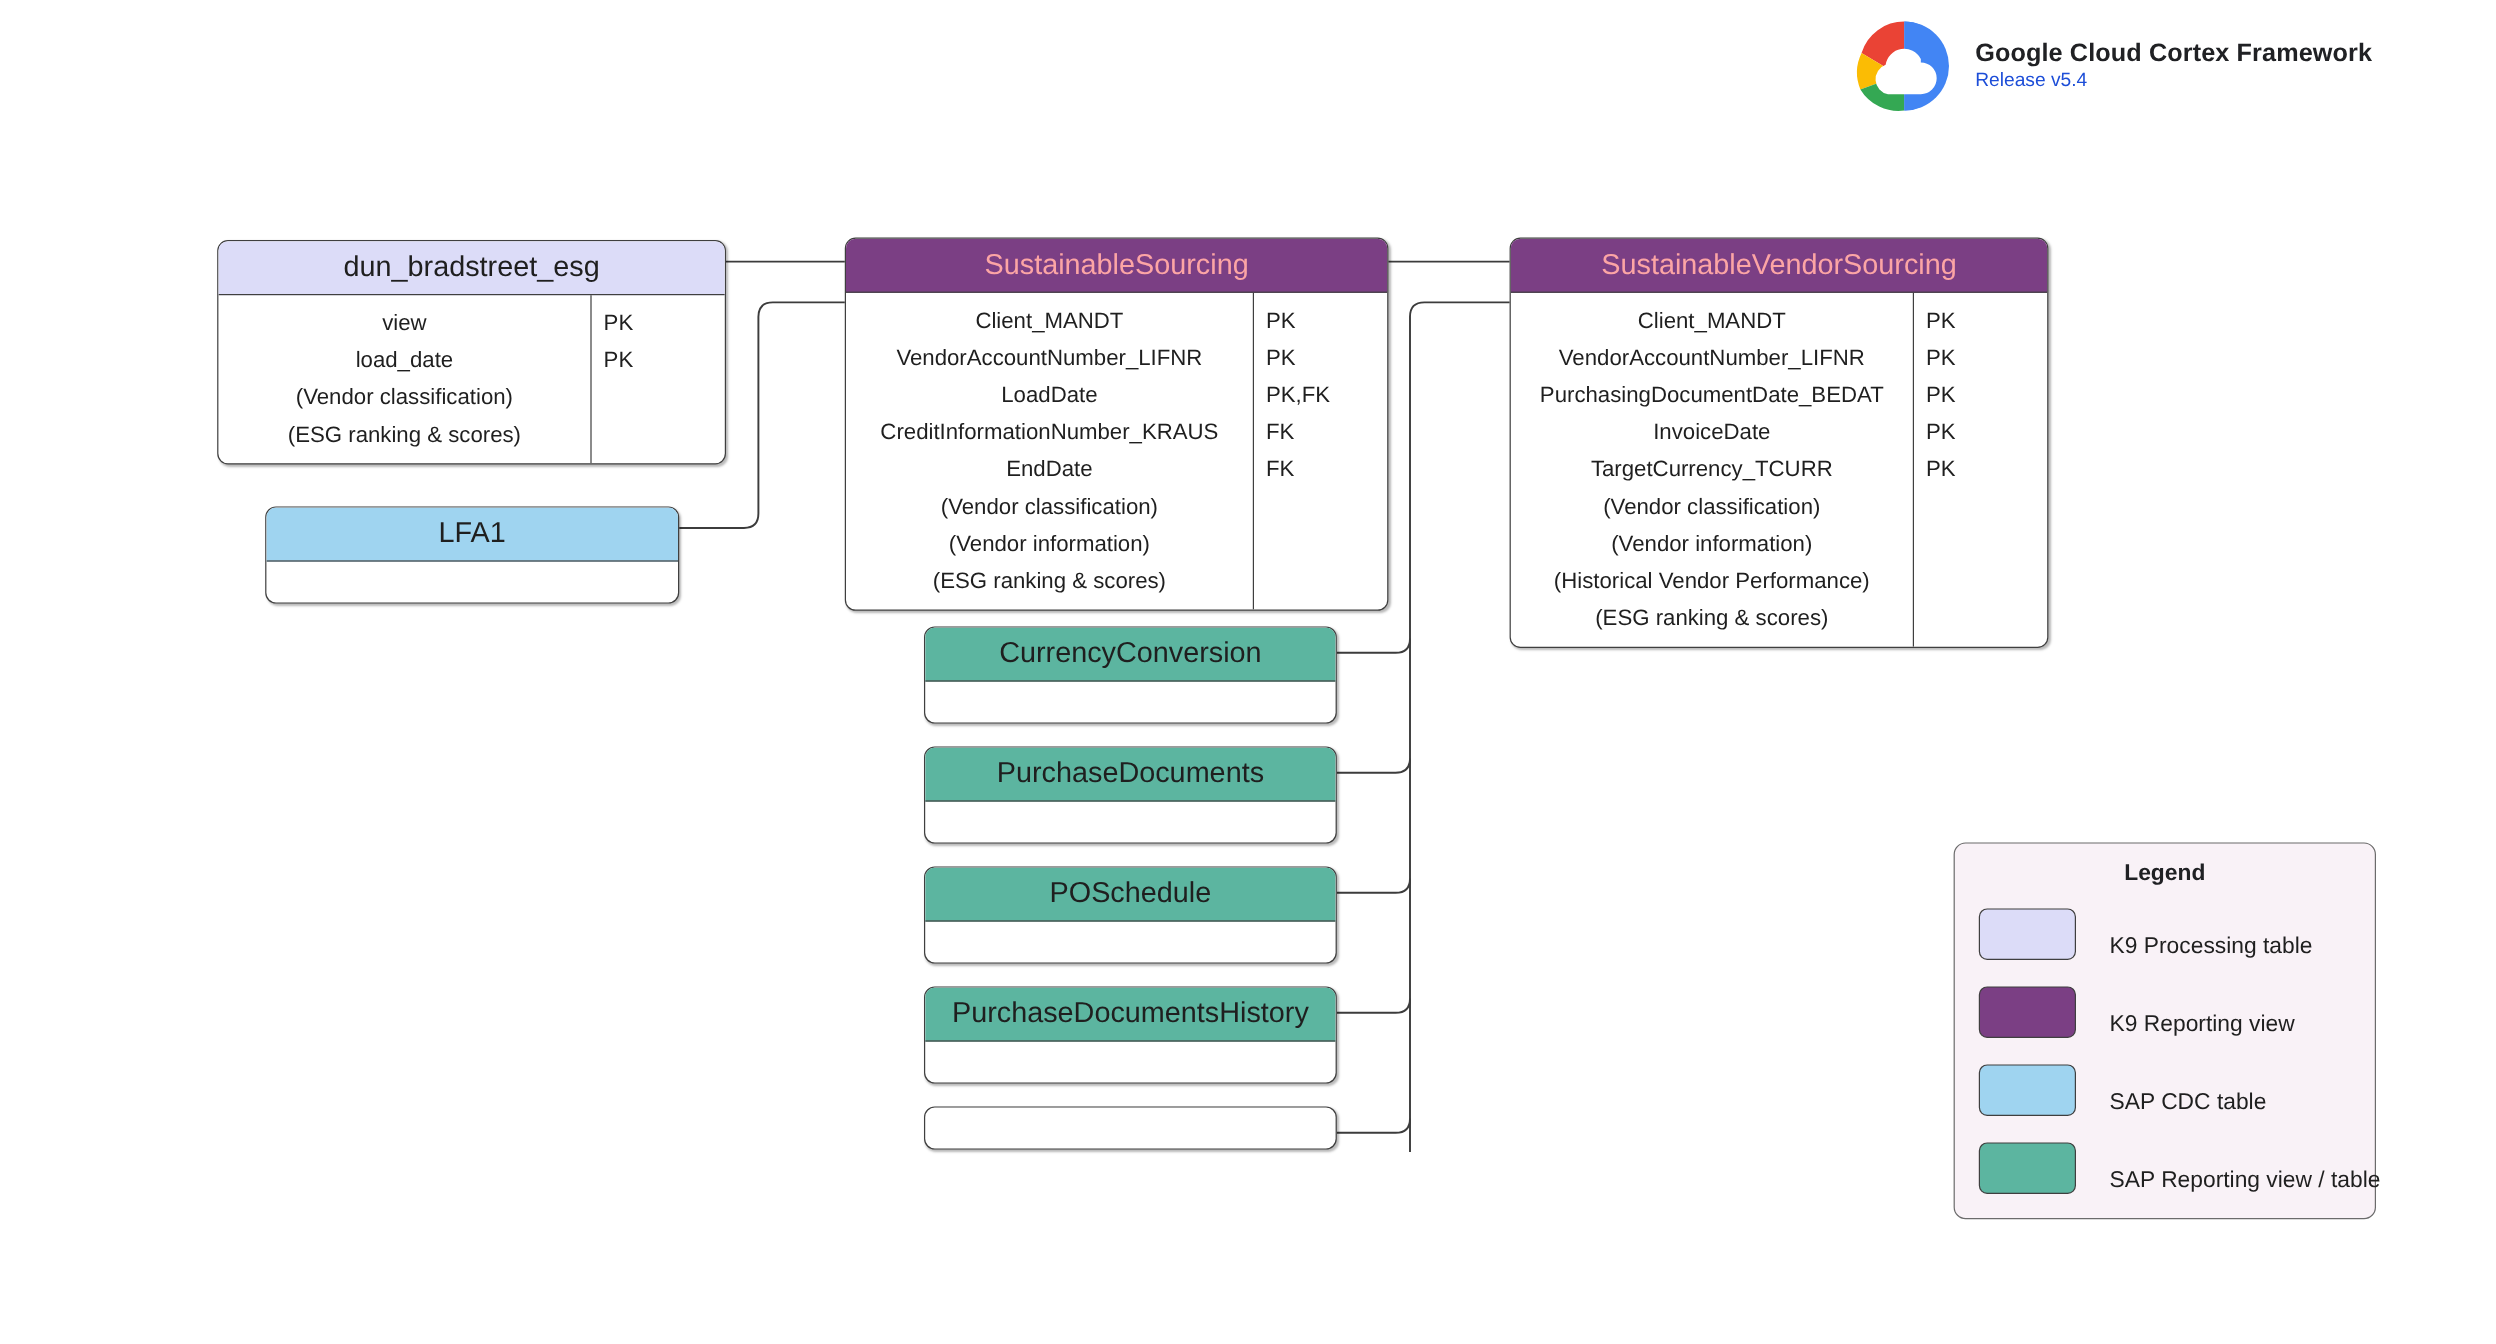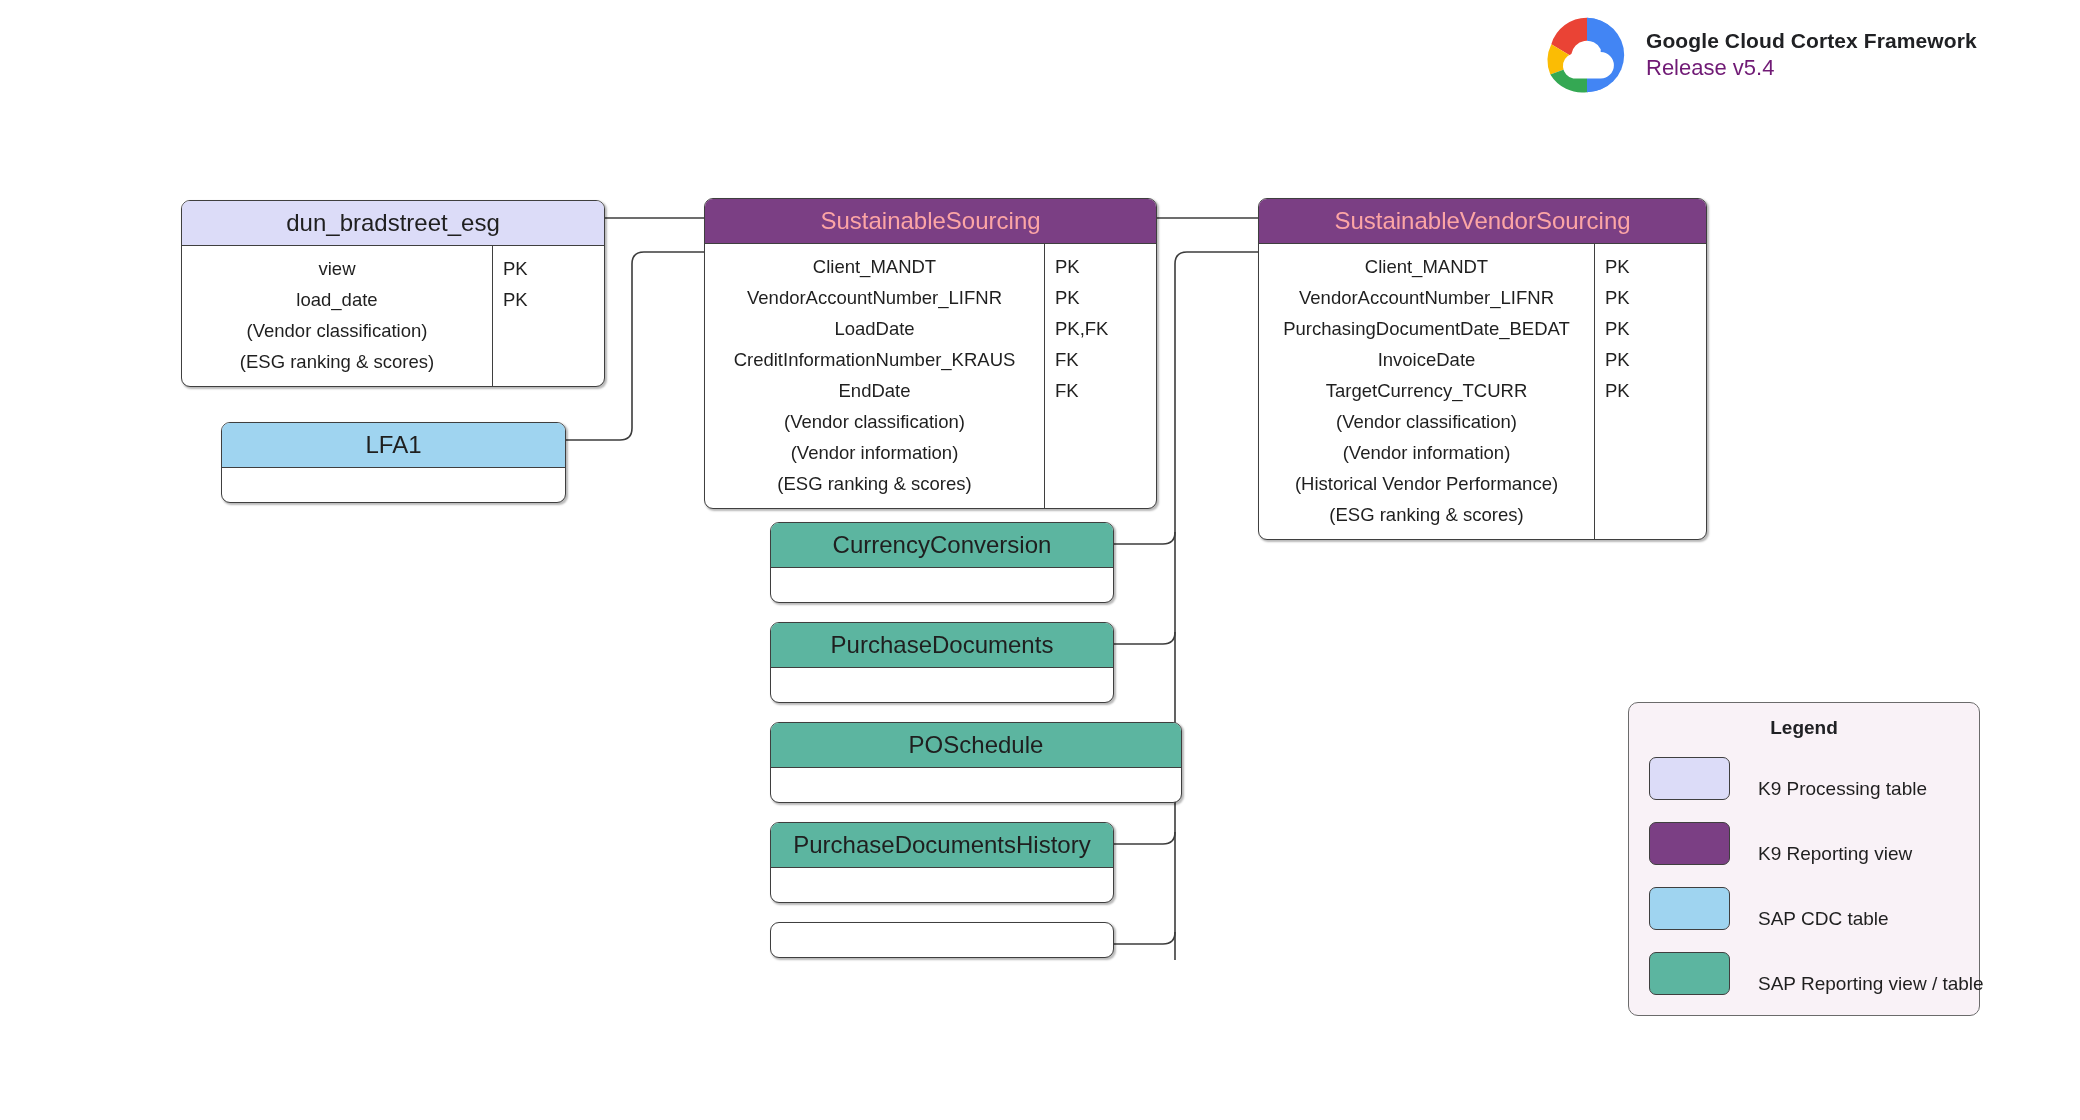--- a/index.html
+++ b/index.html
@@ -28,23 +28,23 @@
   #brand-logo { width: 118px; height: 90px; display: block; }
   #brand-text { line-height: 1.25; }
   #brand-title {
     font-size: 21px;
     font-weight: bold;
     color: #202124;
     letter-spacing: 0.1px;
     white-space: nowrap;
   }
   #brand-release {
-    font-size: 22px;
+    font-size: 16px;
     font-weight: normal;
-    color: #701a75;
+    color: #1d4ed8;
     white-space: nowrap;
   }
 
   
   #connectors {
     position: absolute;
     left: 0; top: 0;
     width: 2080px; height: 1120px;
     pointer-events: none;
   }
@@ -262,21 +262,21 @@
 <div class="entity" style="left:770px; top:522px; width:344px;">
   <div class="entity-title t-sapreport">CurrencyConversion</div>
   <div class="entity-body empty-body"></div>
 </div>
 
 <div class="entity" style="left:770px; top:622px; width:344px;">
   <div class="entity-title t-sapreport">PurchaseDocuments</div>
   <div class="entity-body empty-body"></div>
 </div>
 
-<div class="entity" style="left:770px; top:722px; width:412px;">
+<div class="entity" style="left:770px; top:722px; width:344px;">
   <div class="entity-title t-sapreport">POSchedule</div>
   <div class="entity-body empty-body"></div>
 </div>
 
 <div class="entity" style="left:770px; top:822px; width:344px;">
   <div class="entity-title t-sapreport">PurchaseDocumentsHistory</div>
   <div class="entity-body empty-body"></div>
 </div>
 
 <div class="entity" style="left:770px; top:922px; width:344px;">

